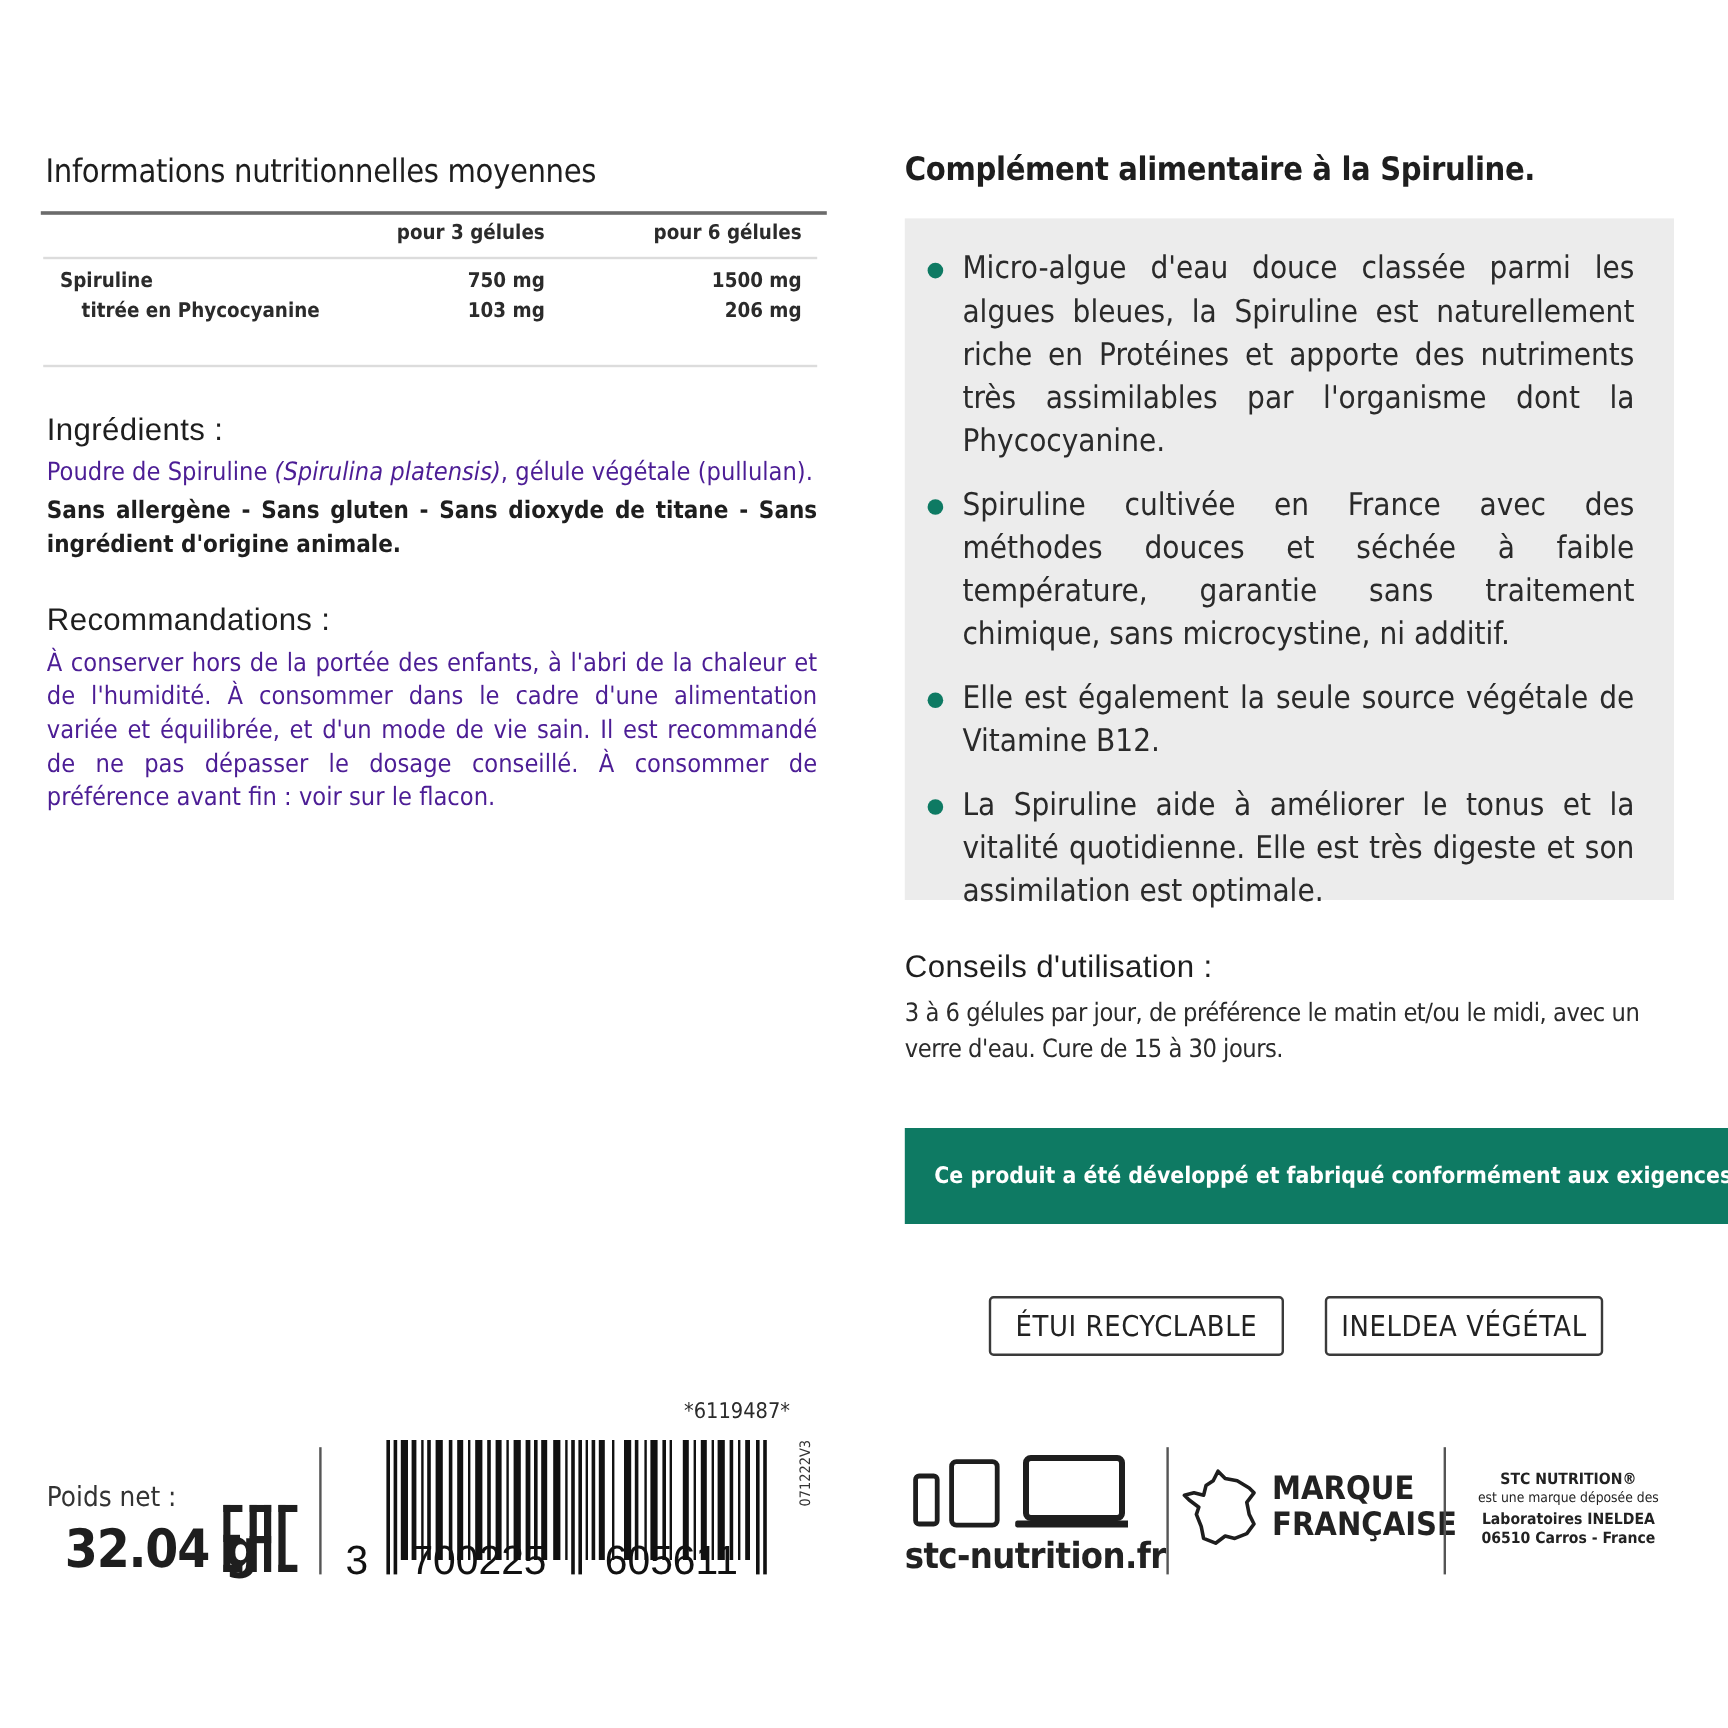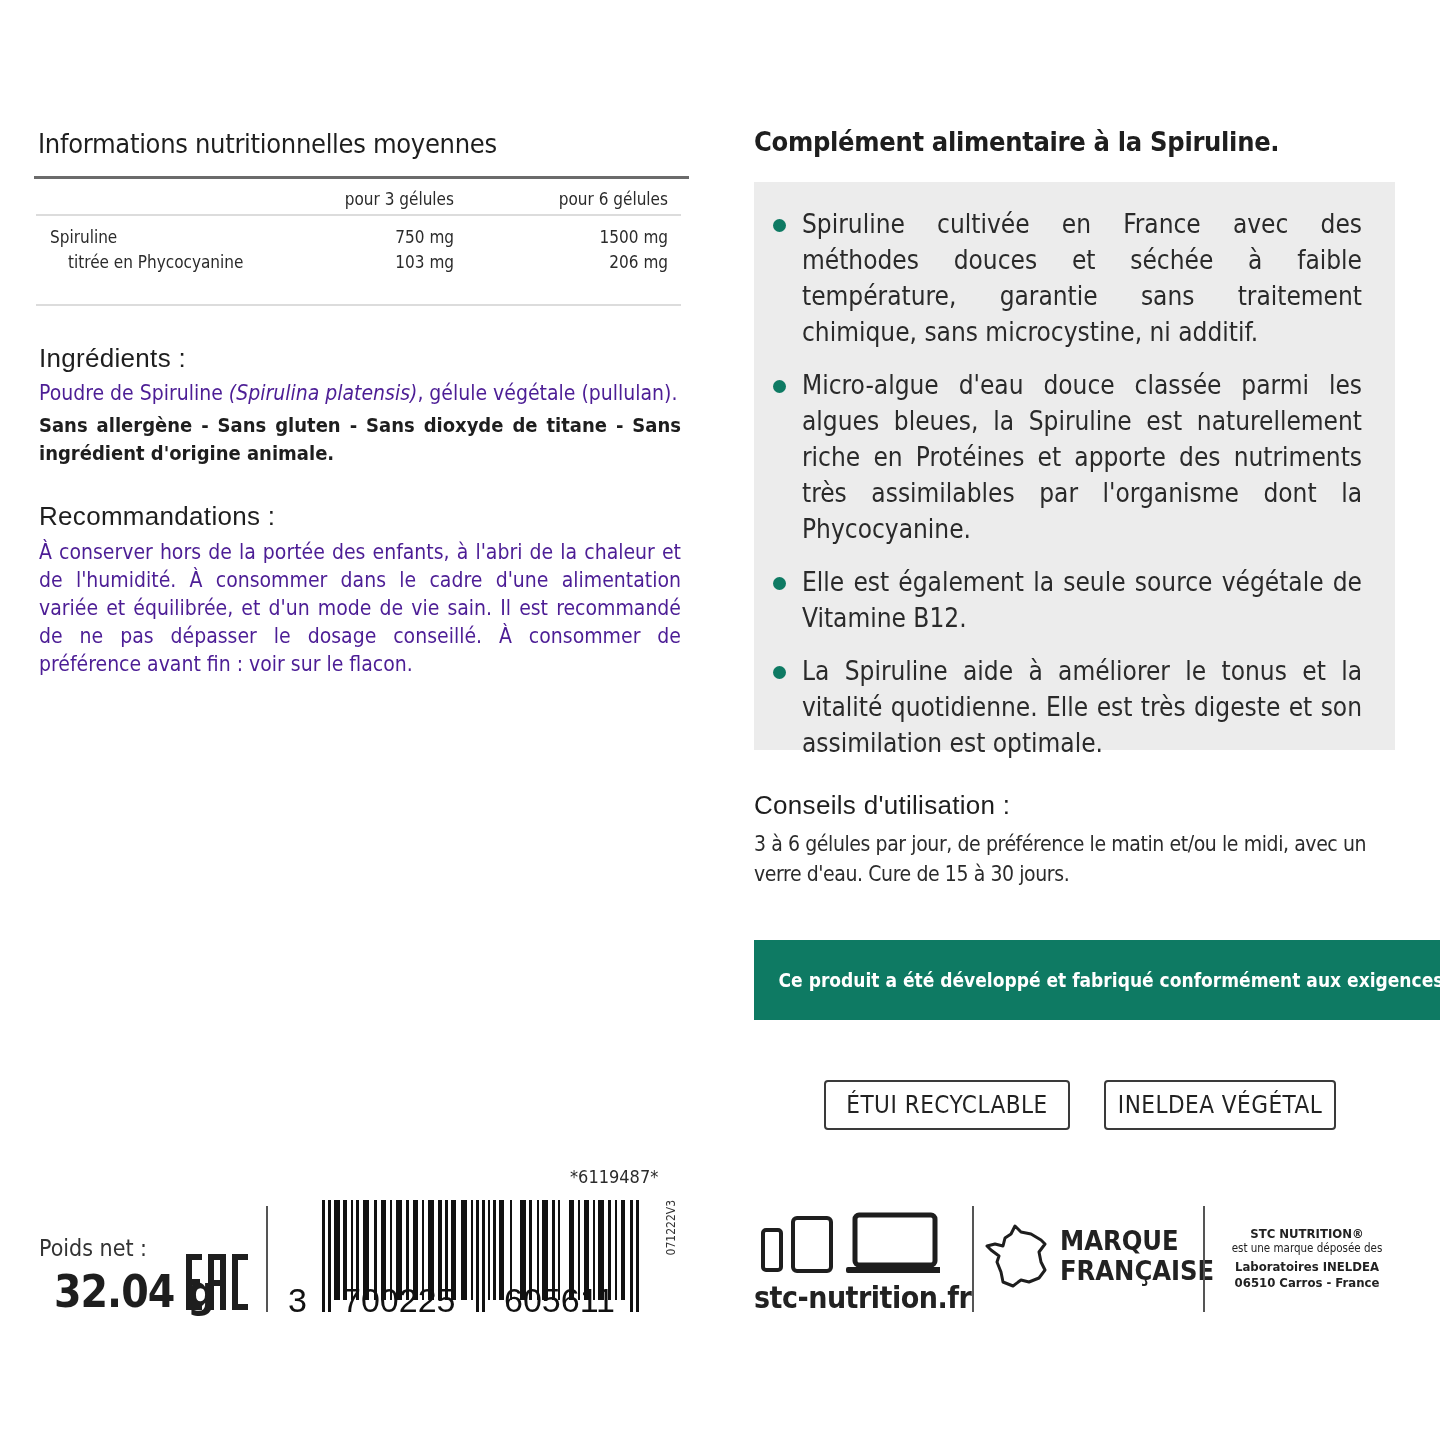--- a/index.html
+++ b/index.html
@@ -5,21 +5,21 @@
   html, body { margin:0; padding:0; background:#ffffff; }
   body { width:1440px; height:1440px; position:relative; overflow:hidden; color:#1f1f1f;
          font-family:"Liberation Sans", sans-serif; }
   .narrow { font-family:"DejaVu Sans Condensed","Liberation Sans Narrow","Liberation Sans", sans-serif; }
   .abs { position:absolute; }
 
   
   #nutri-title { left:38px; top:128px; font-size:27px; font-weight:500; color:#1e1e1e; letter-spacing:-0.3px; }
   #nutri-rule-top { left:34px; top:176px; width:655px; height:3px; background:#6b6b6b; }
   #nutri-table { left:36px; top:184px; width:645px; font-size:17px; color:#2b2b2b; }
-  #nutri-table .row { display:flex; height:25px; align-items:center; }
+  #nutri-table .row { display:flex; height:25px; align-items:flex-start;font-weight:bold; }
   #nutri-table .c0 { width:250px; }
   #nutri-table .c1 { width:168px; text-align:right; }
   #nutri-table .c2 { width:214px; text-align:right; }
   #nutri-table .head { height:30px; border-bottom:2px solid #dcdcdc; margin-bottom:8px; }
   #nutri-table .indent .c0 { padding-left:32px; width:218px; }
   #nutri-table .first .c0 { padding-left:14px; width:236px; }
   #nutri-rule-bot { left:36px; top:304px; width:645px; height:2px; background:#dcdcdc; }
 
   .sec-title { font-size:26px; font-weight:500; color:#1e1e1e; letter-spacing:0.3px; }
   .body-text { font-size:21px; line-height:28px; color:#4c1d95; }
@@ -98,22 +98,22 @@
 <div class="abs sec-title" id="ingr-title">Ingrédients :</div>
 <div class="abs body-text narrow" id="ingr-text"><span>Poudre de Spiruline </span><i>(Spirulina platensis)</i><span>, gélule végétale (pullulan).</span></div>
 <div class="abs narrow" id="ingr-bold">Sans allergène - Sans gluten - Sans dioxyde de titane - Sans ingrédient d'origine animale.</div>
 
 <div class="abs sec-title" id="reco-title">Recommandations :</div>
 <div class="abs body-text narrow" id="reco-text">À conserver hors de la portée des enfants, à l'abri de la chaleur et de l'humidité. À consommer dans le cadre d'une alimentation variée et équilibrée, et d'un mode de vie sain. Il est recommandé de ne pas dépasser le dosage conseillé. À consommer de préférence avant fin : voir sur le flacon.</div>
 
 <div class="abs narrow" id="right-title">Complément alimentaire à la Spiruline.</div>
 <div class="abs narrow" id="benefits">
   <ul>
+    <li><span class="dot"></span><span>Micro-algue d'eau douce classée parmi les algues bleues, la Spiruline est naturellement riche en Protéines et apporte des nutriments très assimilables par l'organisme dont la Phycocyanine.</span></li>
     <li><span class="dot"></span><span>Spiruline cultivée en France avec des méthodes douces et séchée à faible température, garantie sans traitement chimique, sans microcystine, ni additif.</span></li>
-    <li><span class="dot"></span><span>Micro-algue d'eau douce classée parmi les algues bleues, la Spiruline est naturellement riche en Protéines et apporte des nutriments très assimilables par l'organisme dont la Phycocyanine.</span></li>
     <li><span class="dot"></span><span>Elle est également la seule source végétale de Vitamine B12.</span></li>
     <li><span class="dot"></span><span>La Spiruline aide à améliorer le tonus et la vitalité quotidienne. Elle est très digeste et son assimilation est optimale.</span></li>
   </ul>
 </div>
 
 <div class="abs sec-title" id="conseils-title">Conseils d'utilisation :</div>
 <div class="abs narrow" id="conseils-text">3 à 6 gélules par jour, de préférence le matin et/ou le midi, avec un verre d'eau. Cure de 15 à 30 jours.</div>
 
 <div class="abs narrow" id="antidoping">
   <div>

